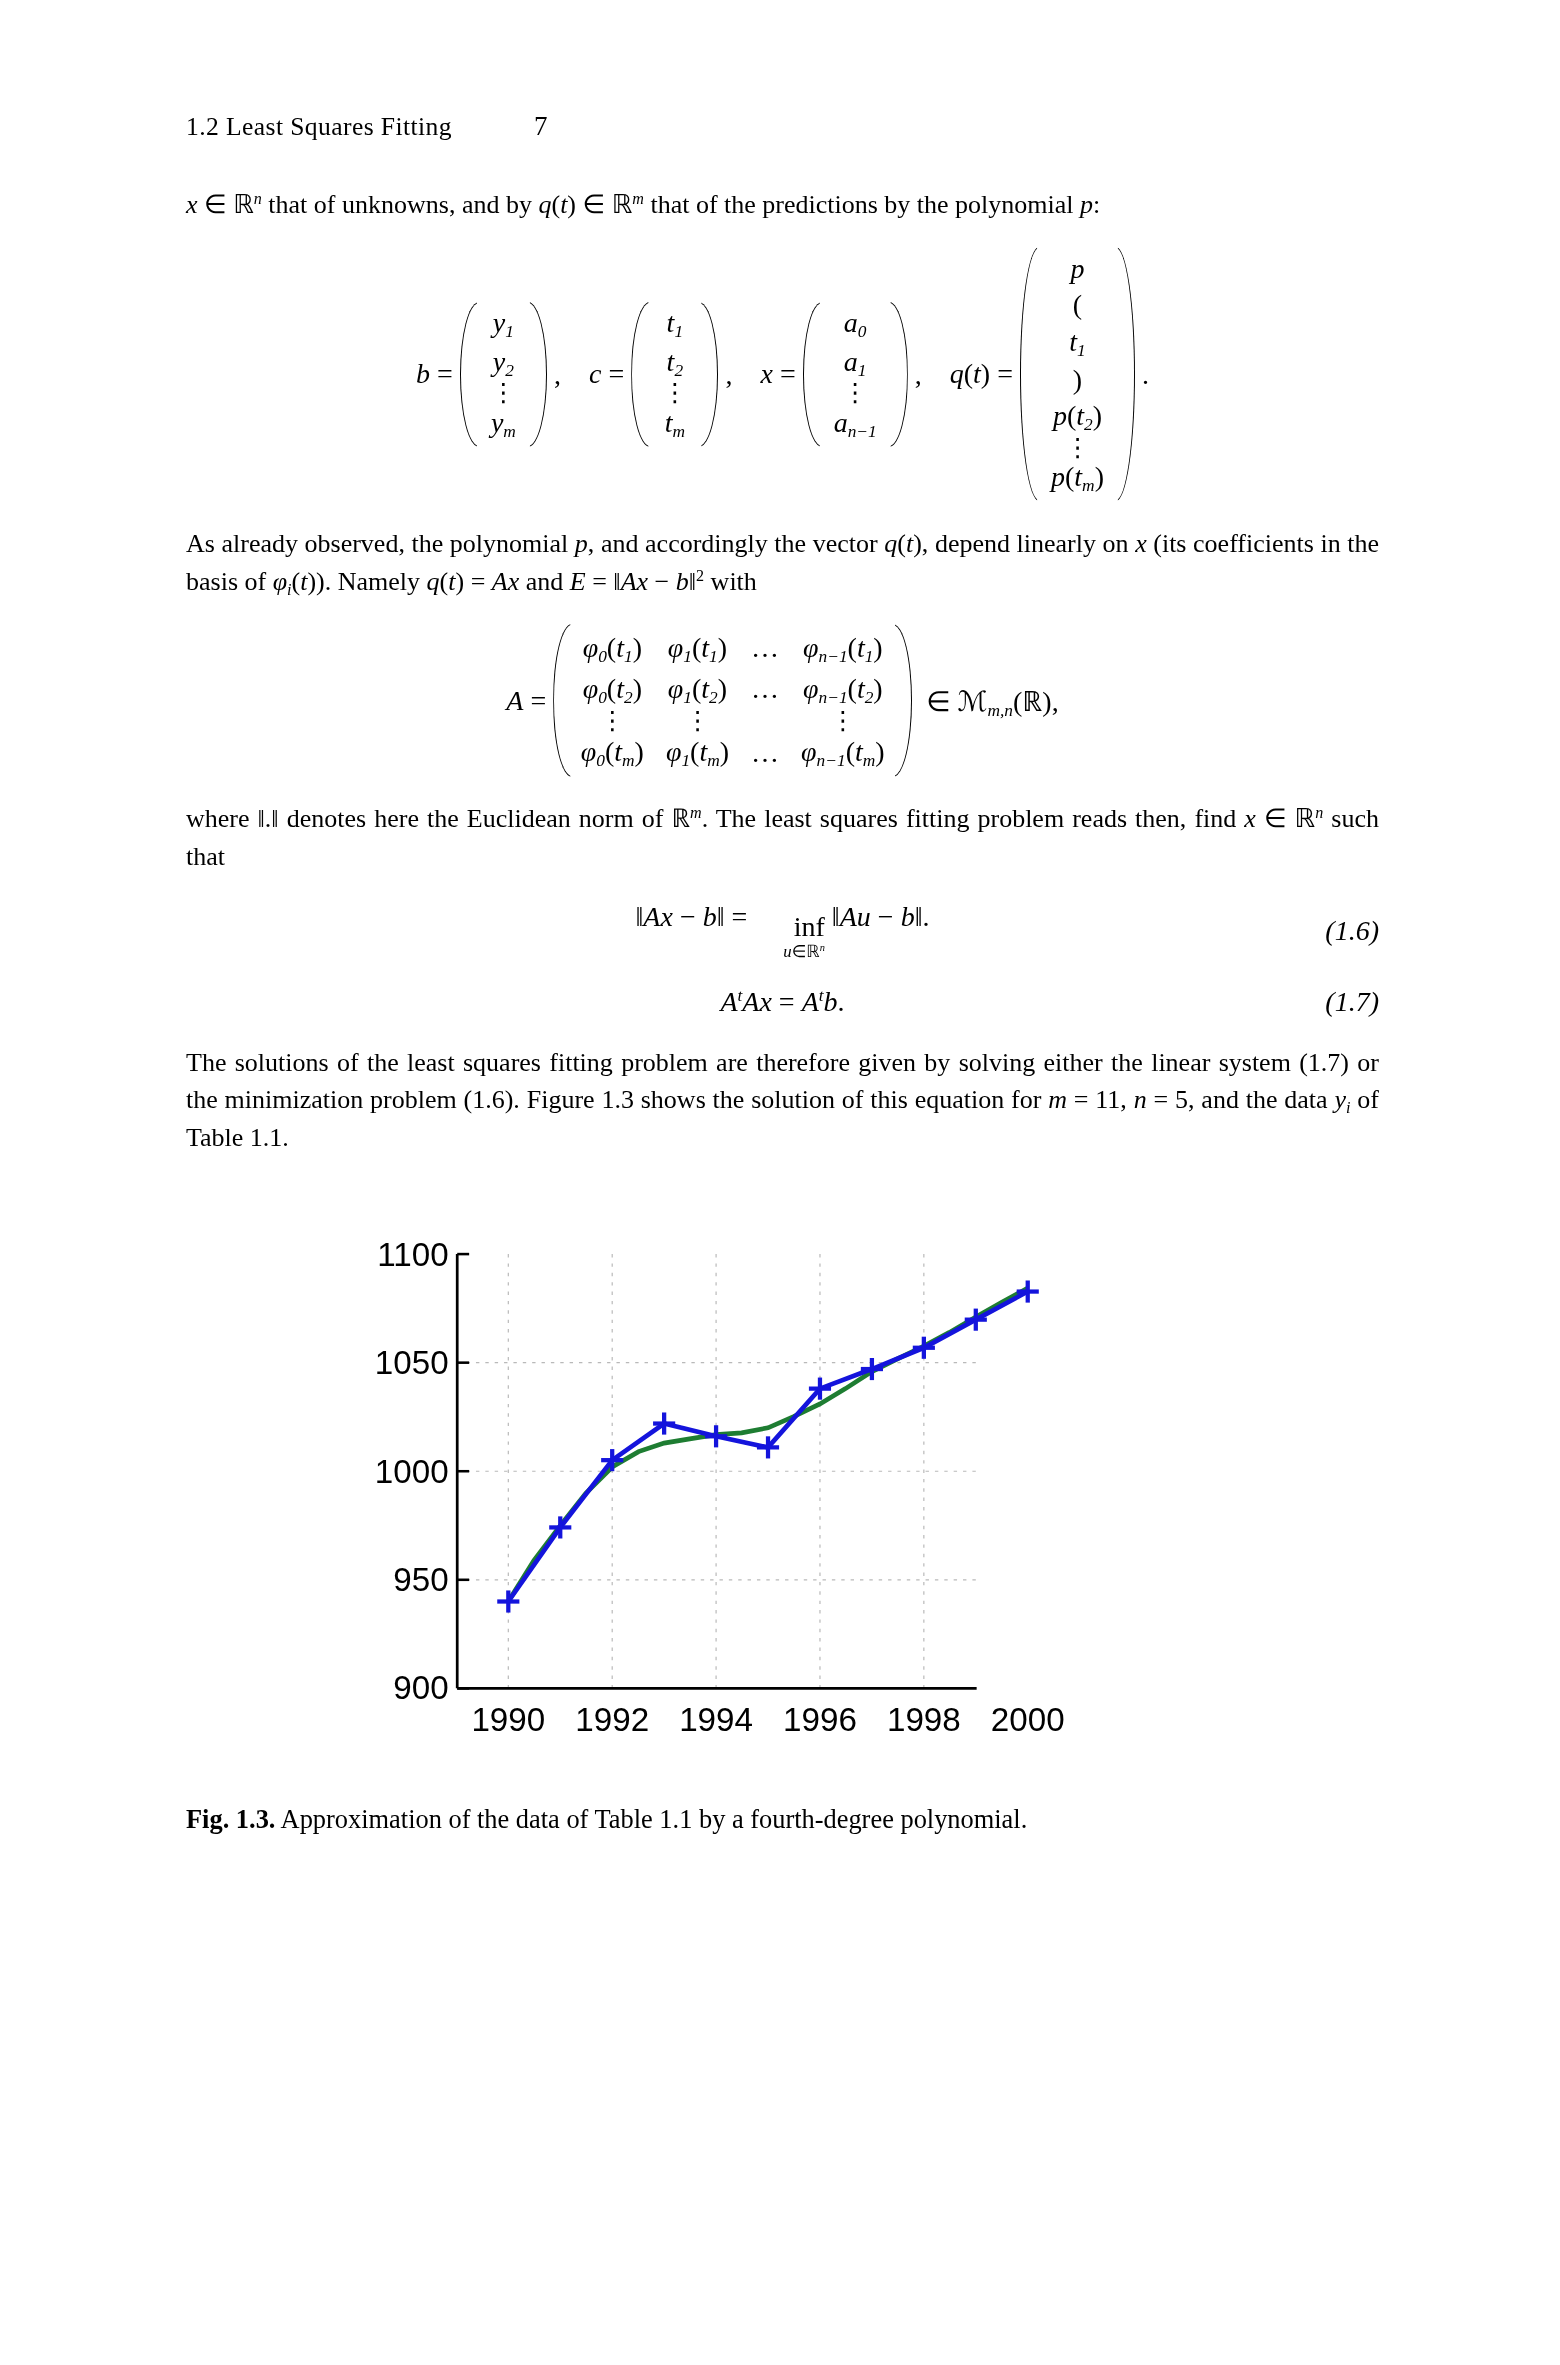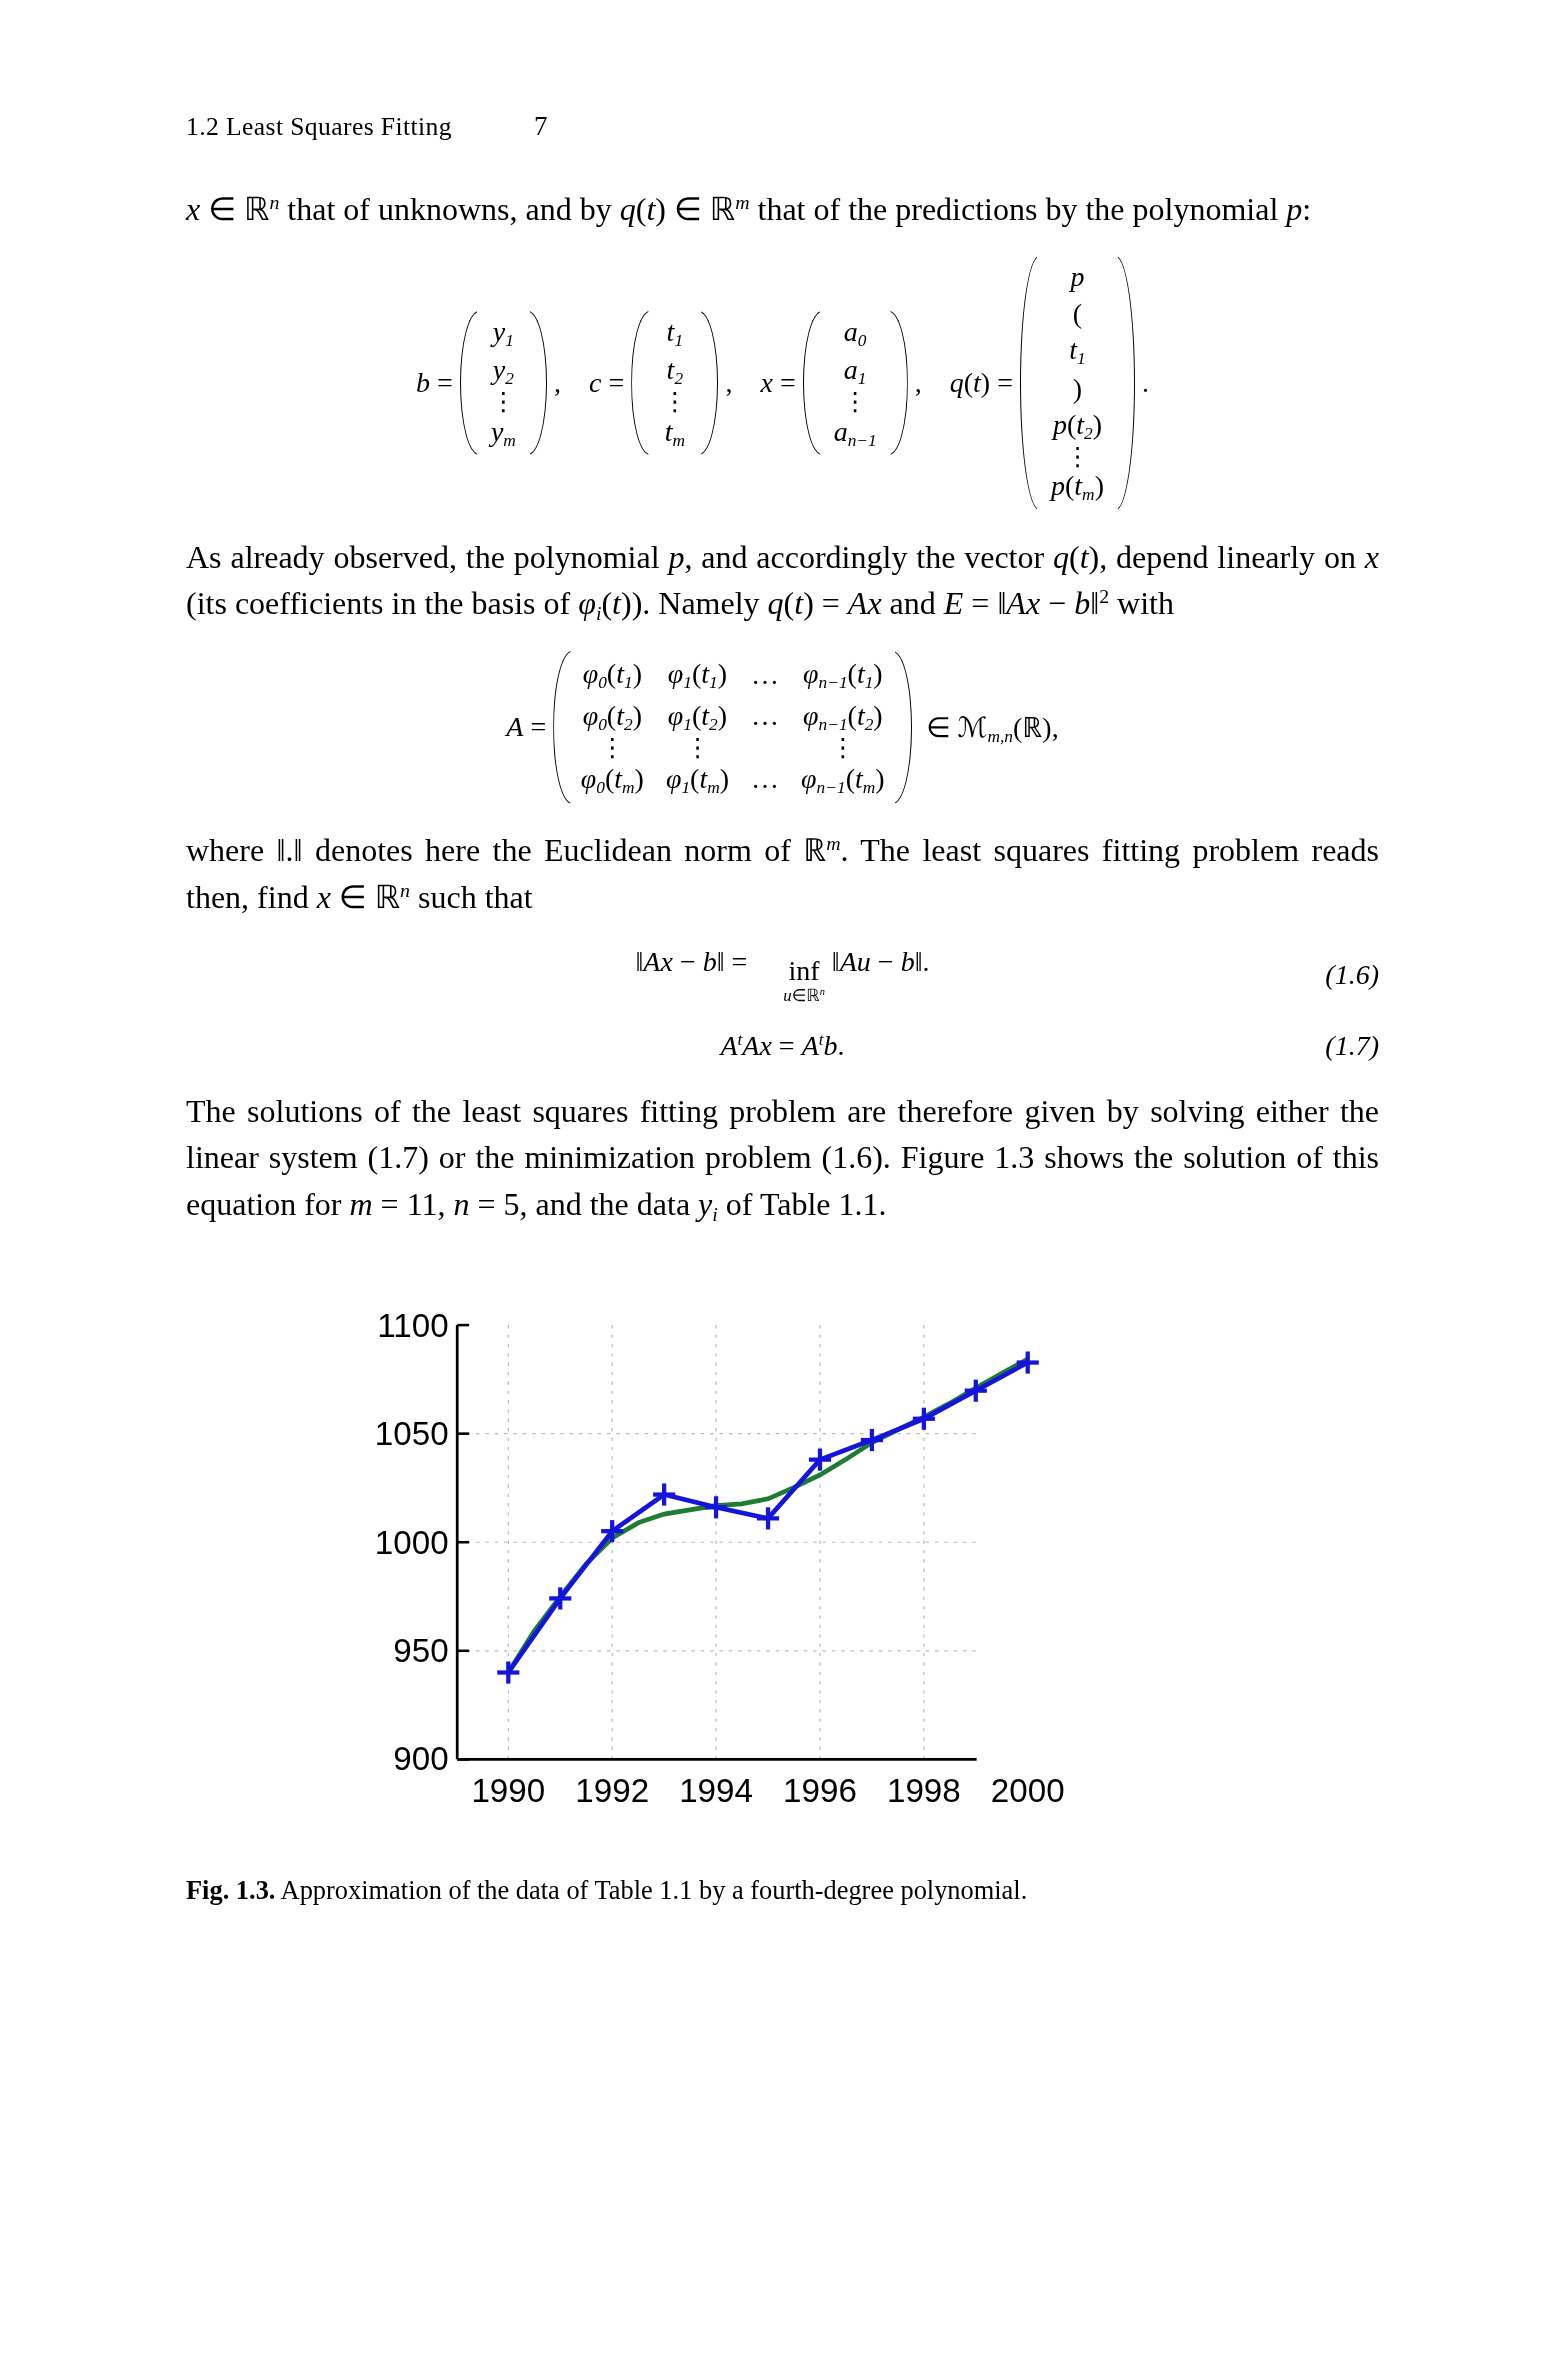--- a/index.html
+++ b/index.html
@@ -34,21 +34,21 @@
     letter-spacing: 0.4px;
     margin-bottom: 44px;
   }
   .header .runhead {
     margin-right: 82px;
   }
   .header .pagenum {
     font-size: 27px;
   }
   p.body-text {
-    font-size: 32px;
+    font-size: 26px;
     line-height: 1.45;
     text-align: justify;
     margin: 0 0 13.6px 0;
   }
   .mathline {
     text-align: center;
     font-size: 28px;
     margin: 22px 0;
   }
   
@@ -117,21 +117,21 @@
     position: absolute;
     right: 0;
     top: 50%;
     transform: translateY(-50%);
     font-size: 28px;
     font-style: italic;
   }
   .inf-op {
     display: inline-flex;
     flex-direction: column;
-    align-items: center;
+    align-items: flex-end;
     vertical-align: -0.35em;
     line-height: 1;
     margin-left: 29px;
   }
   .inf-op .sub { font-size: 0.6em; margin-top: 1.7px; }
 
   
   .figure {
     margin-top: 46px;
     width: 1193px;

